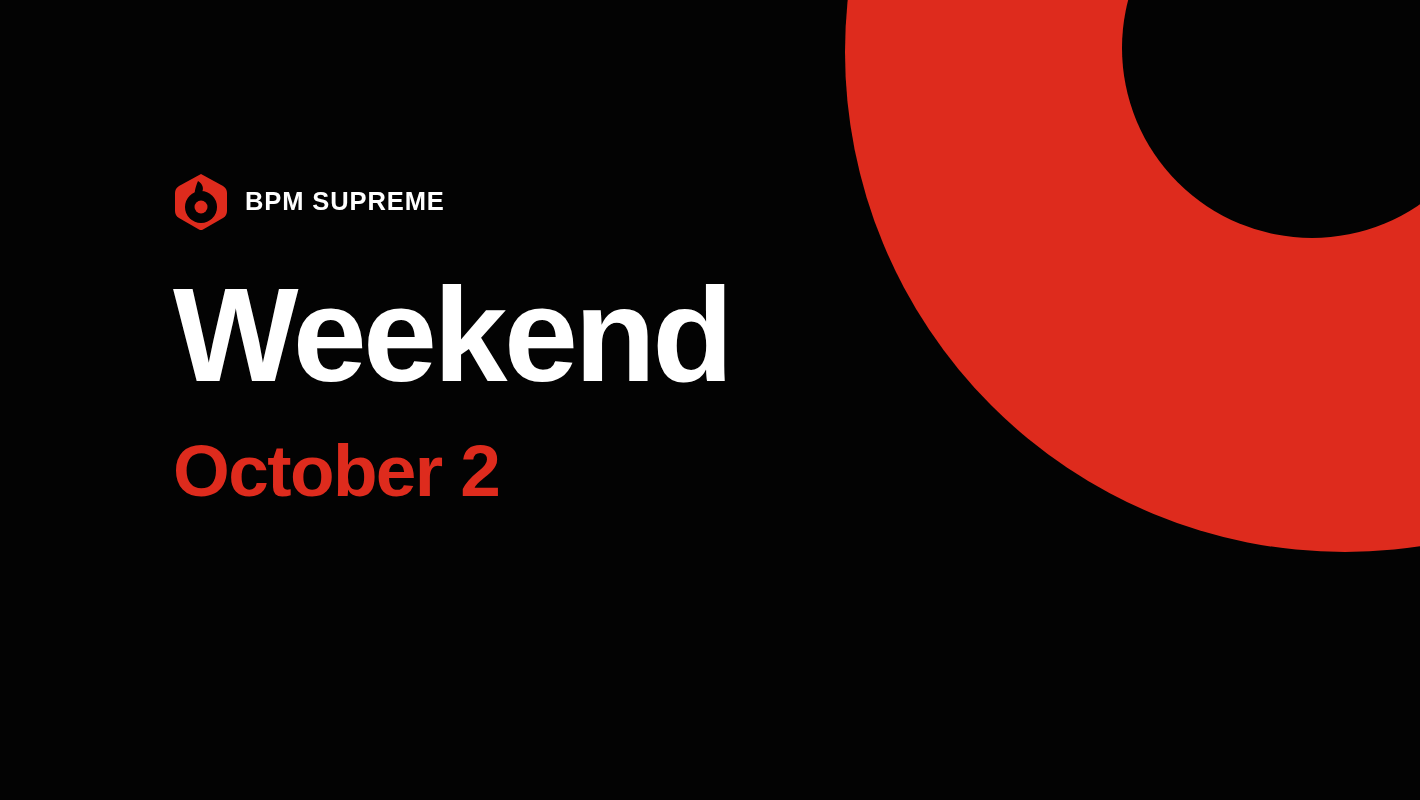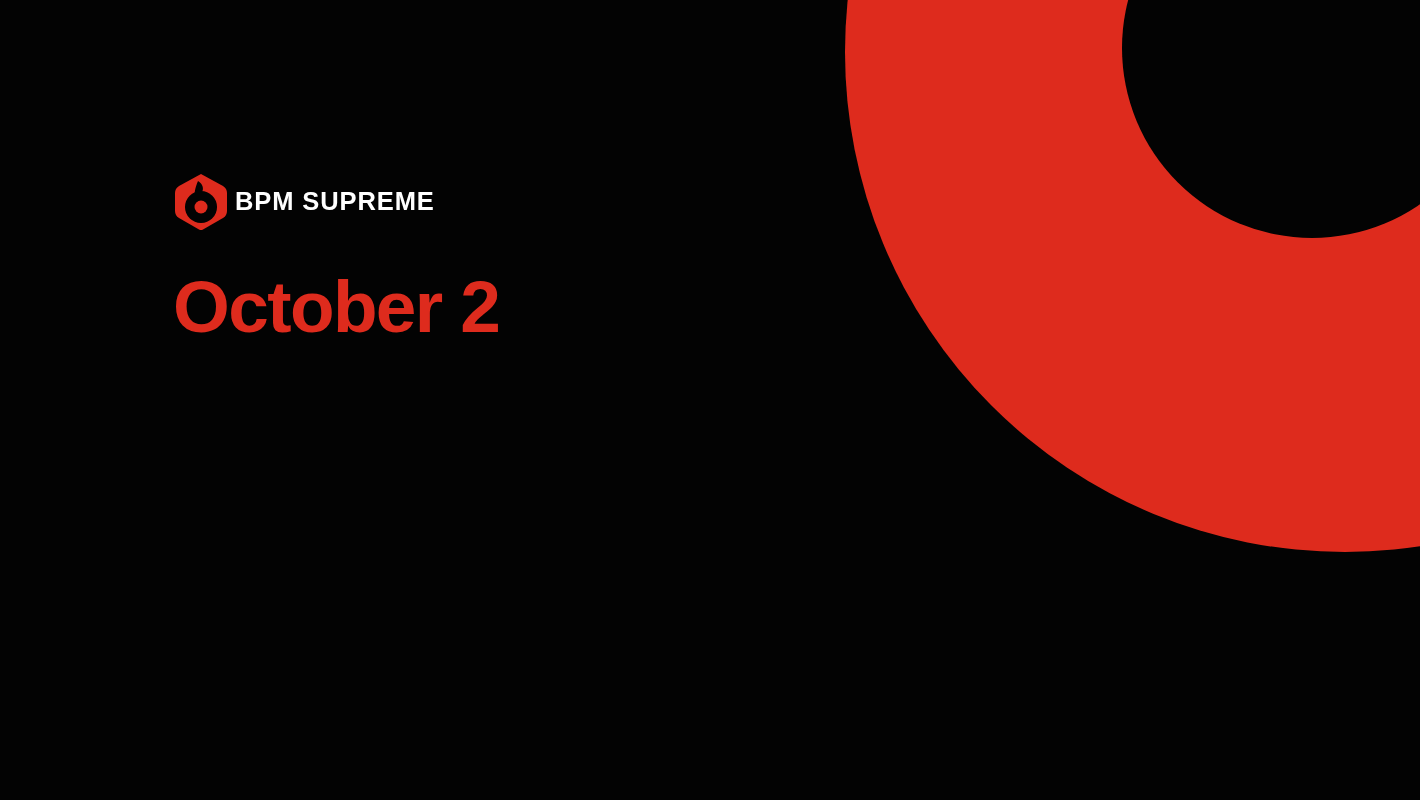--- a/index.html
+++ b/index.html
@@ -38,21 +38,21 @@
     left: 173px;
     top: 170px;
     width: 700px;
     z-index: 3;
   }
 
   
   #logo-lockup {
     display: flex;
     align-items: center;
-    gap: 6px;
+    gap: 16px;
     height: 64px;
   }
 
   #logo-mark {
     width: 56px;
     height: 58px;
     flex: 0 0 auto;
     display: block;
   }
 
@@ -76,21 +76,21 @@
     font-size: 133px;
     font-weight: bold;
     line-height: 0.98;
     letter-spacing: -3.5px;
     white-space: nowrap;
     font-family: "Liberation Sans", sans-serif;
   }
 
   
   #date-line {
-    margin-top: 18px;
+    margin-top: 34px;
     color: #DE2B1D;
     font-size: 73px;
     font-weight: bold;
     line-height: 1;
     letter-spacing: -1.6px;
     white-space: nowrap;
     font-family: "Liberation Sans", sans-serif;
   }
 </style>
 </head>
@@ -124,18 +124,19 @@
         </defs>
 
         <path d="M56 2 L100 26 Q108 31 108 40 L108 76 Q108 85 100 90 L60 113 Q56 115 52 113 L12 90 Q4 85 4 76 L4 40 Q4 31 12 26 Z" fill="#DE2B1D" mask="url(#logo-cut)"></path>
 
         <circle cx="56" cy="68" r="13" fill="#DE2B1D"></circle>
       </svg>
       <span id="brand-name">BPM SUPREME</span>
     </div>
 
     <div id="headline">
+      <div class="headline-line">Weekend</div>
     </div>
 
     <div id="date-line">October 2</div>
 
   </div>
 </div>
 
 </body></html>

